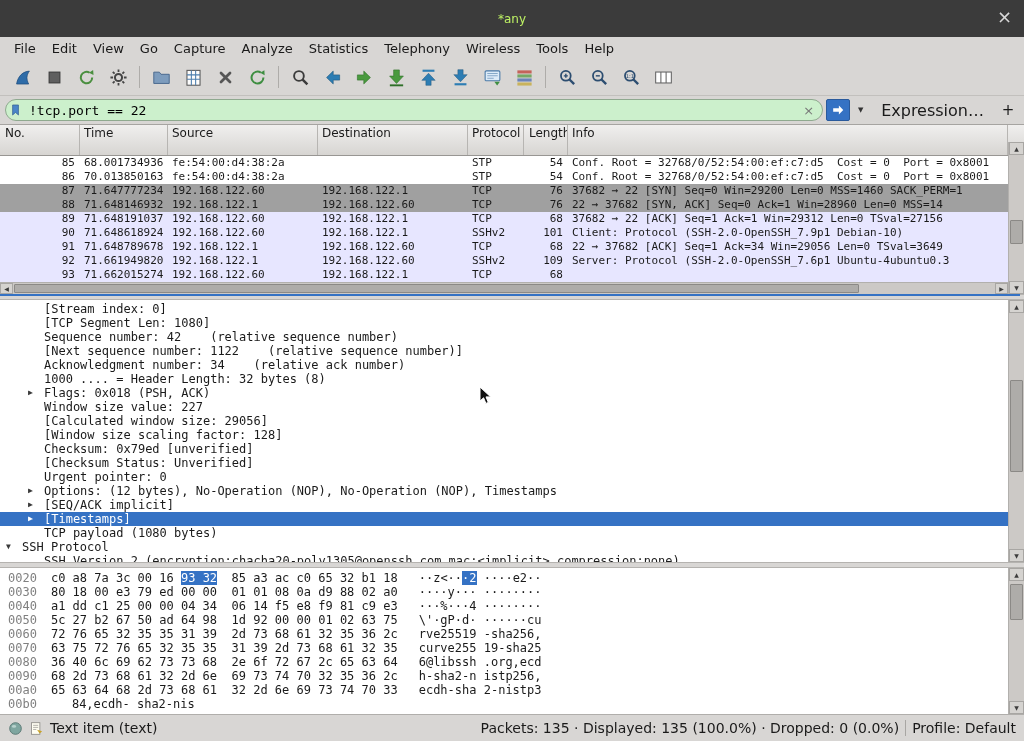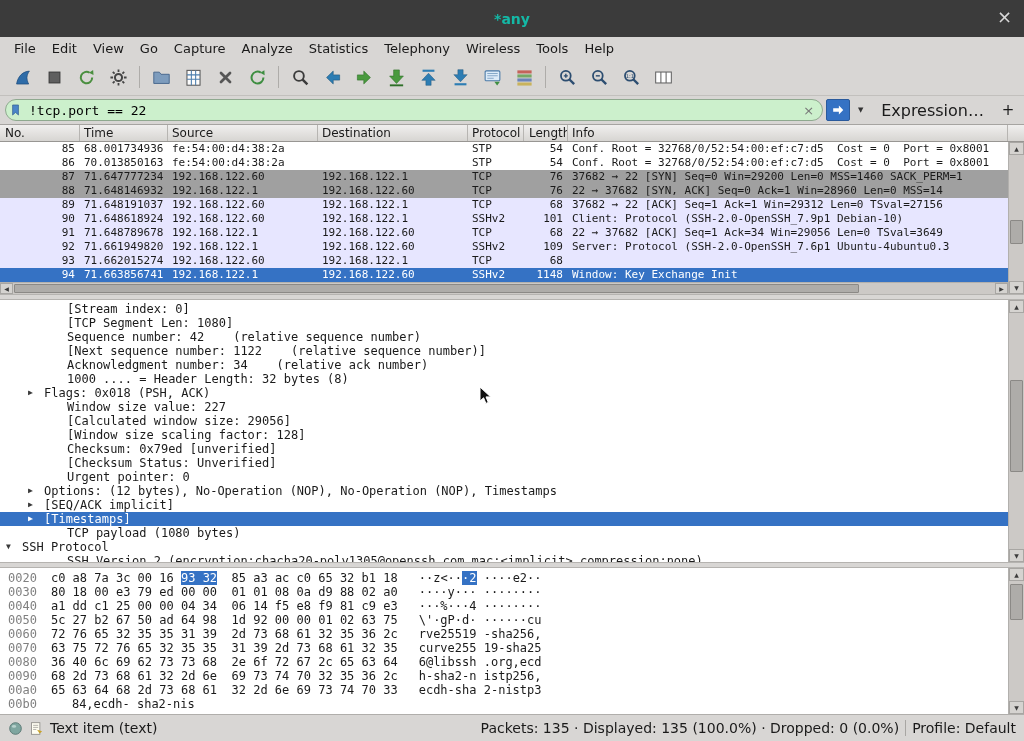--- a/index.html
+++ b/index.html
@@ -2,21 +2,21 @@
 <html style="--selection: #3572c4; --titlebar_bg: #3b3b3b; --chrome_bg: #d8d6d4; --filter_bg: #ccf0cc; --syn_row: #a0a0a0; --tcp_row: #e7e6ff; --hex_offset: #808080;"><head>
 <meta charset="utf-8">
 <style>
   *{margin:0;padding:0;box-sizing:border-box}
   html,body{width:1024px;height:741px}
   body{font-family:"DejaVu Sans","Liberation Sans",sans-serif;background:var(--chrome_bg,#d8d6d4);
        position:relative;overflow:hidden;font-size:13px;color:#1a1a1a}
 
   
   .titlebar{height:37px;background:var(--titlebar_bg,#3b3b3b);display:flex;align-items:center;justify-content:center;position:relative}
-  .title{color:#14b8a6;font-weight:bold;font-size:14px}
+  .title{color:#bef264;font-weight:normal;font-size:12px}
   .closebtn{position:absolute;right:12px;top:7px;color:#d8d8d8;font-size:18px;line-height:20px}
   .closebtn::before{content:"×"}
 
   
   .menubar{height:22px;display:flex;align-items:center;padding-left:6px}
   .mitem{padding:2px 8px;font-size:13px}
 
   
   .toolbar{height:37px;display:flex;align-items:center;padding-left:6px;border-bottom:1px solid #c2c0bd}
   .tb{width:30px;height:28px;display:flex;align-items:center;justify-content:center;border-radius:3px;margin:0 1px}
@@ -32,21 +32,21 @@
   .fclear::before{content:"×"}
   .fapply{width:24px;height:22px;background:var(--selection,#3572c4);border:1px solid #2a5a9c;border-radius:2px;display:flex;align-items:center;justify-content:center}
   .fapply svg{width:14px;height:14px;display:block}
   .fcaret{width:15px;height:22px;display:flex;align-items:center;justify-content:center;font-size:7px;color:#333}
   .fcaret::before{content:"▼"}
   .fexpr{padding:0 10px;font-size:16px;white-space:nowrap}
   .fplus{width:22px;text-align:center;font-size:15px}
 
   
   .plist{height:170px;position:relative;background:#fff}
-  .phead{height:18px;display:flex;background:linear-gradient(#f0efee,#d7d5d2);border-top:1px solid #a6a4a1;border-bottom:1px solid #989693}
+  .phead{height:32px;display:flex;background:linear-gradient(#f0efee,#d7d5d2);border-top:1px solid #a6a4a1;border-bottom:1px solid #989693}
   .hc{font-size:12px;padding:1px 0 0 5px;border-right:1px solid #b7b5b2;overflow:hidden;white-space:pre;flex:none}
   .hfill{flex:1;border-right:none}
   .prows{width:1020px}
   .pr{display:flex;height:14px;font-family:"DejaVu Sans Mono","Liberation Mono",monospace;font-size:11px;line-height:14px}
   .c{overflow:hidden;white-space:pre;flex:none}
   .no{width:80px;text-align:right;padding-right:5px}
   .t{width:88px;padding-left:4px}
   .s{width:150px;padding-left:4px}
   .d{width:150px;padding-left:4px}
   .p{width:56px;padding-left:4px}
@@ -69,21 +69,21 @@
   .hs-btn{position:absolute;top:0;bottom:0;width:13px;background:#d5d3d0;border:1px solid #a8a6a3;display:flex;align-items:center;justify-content:center;font-size:6px;color:#3c3c3c}
   .hs-left{left:0}.hs-left::before{content:"◀"}
   .hs-right{right:0}.hs-right::before{content:"▶"}
   .hs-thumb{position:absolute;top:1px;bottom:1px;left:14px;width:845px;background:#aeaca9;border:1px solid #8b8986;border-radius:1px}
 
   .split{height:6px;background:var(--chrome_bg,#d8d6d4);border-top:1px solid #b5b3b0;border-bottom:1px solid #b5b3b0}
 
   
   .dpane{height:262px;position:relative;background:#fff;overflow:hidden}
   .dlines{width:1008px;padding-top:2px}
-  .dline{display:flex;height:14px;line-height:14px;font-family:"DejaVu Sans Mono","Liberation Mono",monospace;font-size:12px;padding-left:67px}
+  .dline{display:flex;height:14px;line-height:14px;font-family:"DejaVu Sans Mono","Liberation Mono",monospace;font-size:12px;padding-left:44px}
   .dline.witharr{padding-left:28px}
   .dline.lv0{padding-left:6px}
   .arr{width:16px;font-size:8px;color:#3a3a3a;flex:none}
   .arr-r::before{content:"▶"}
   .arr-d::before{content:"▼"}
   .dtext{white-space:pre;overflow:hidden}
   .dline.sel{background:var(--selection,#3572c4);color:#fff}
   .dline.sel .arr{color:#fff}
 
   

